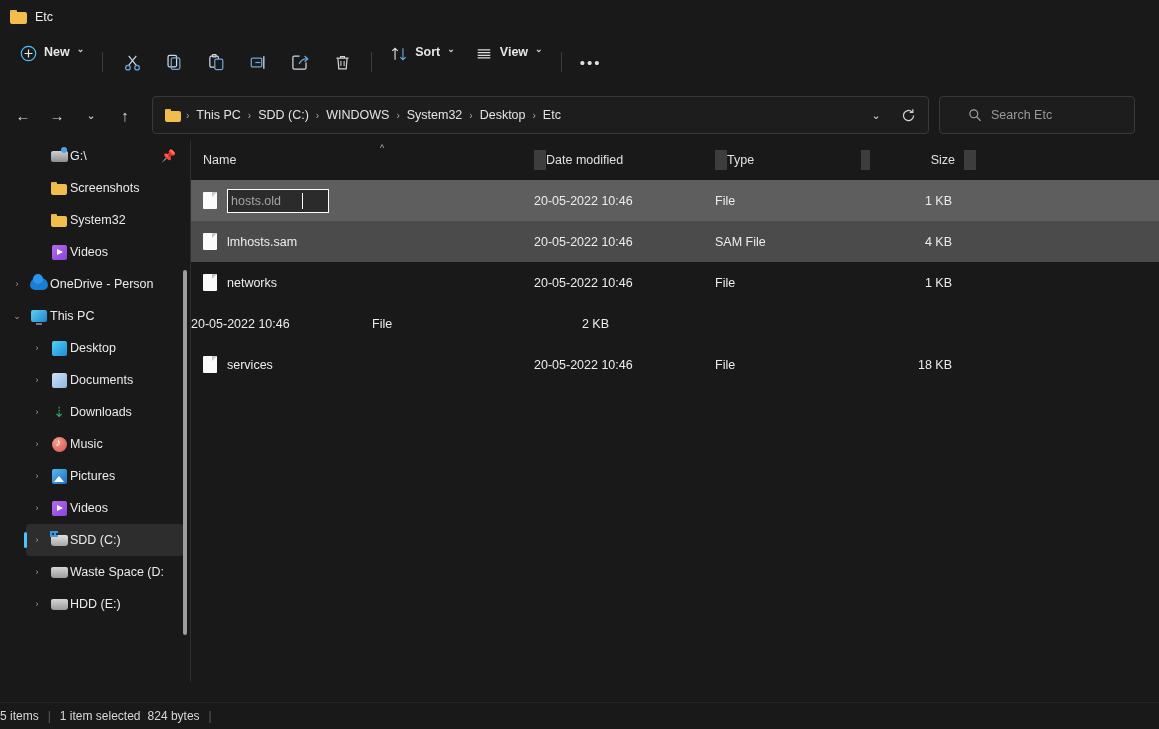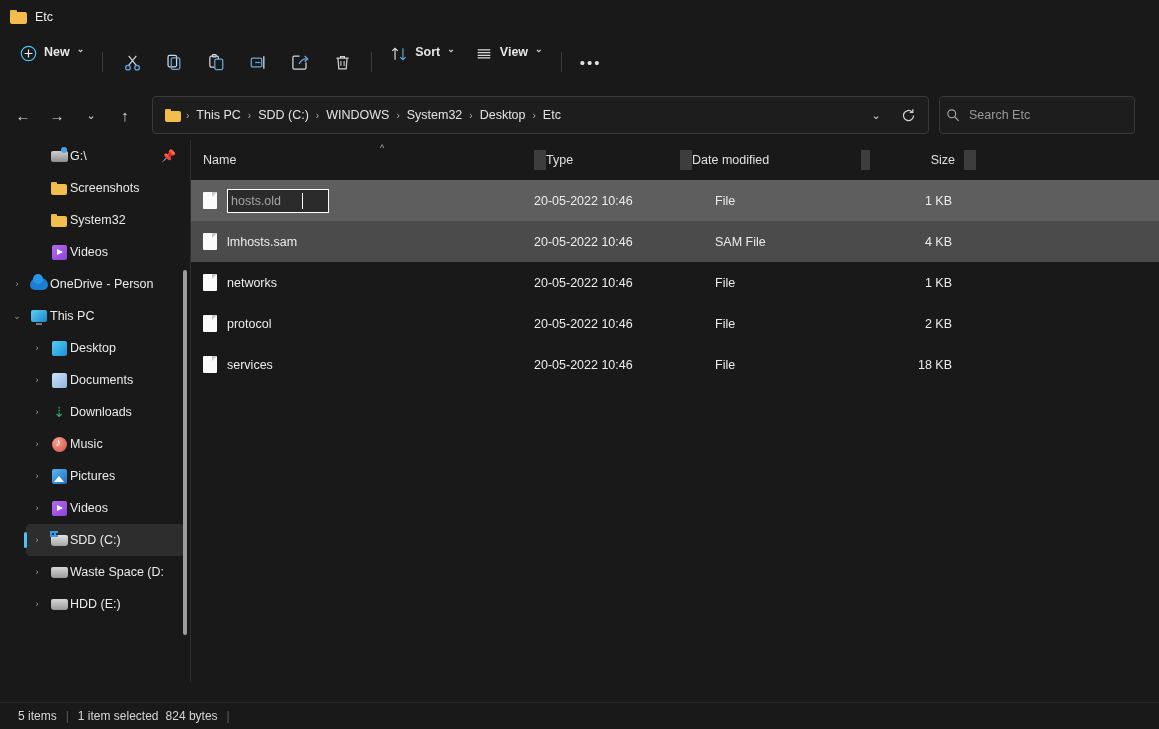--- a/index.html
+++ b/index.html
@@ -77,21 +77,21 @@
   .addr-folder { width: 16px; height: 13px; position: relative; margin-right: 4px; flex: none; }
   .addr-folder .tab { position: absolute; left: 0; top: 0; width: 6px; height: 3px; background: #eab54c; border-radius: 1px 1px 0 0; }
   .addr-folder .body { position: absolute; left: 0; top: 2px; width: 16px; height: 11px; background: #f2bd4d; border-radius: 1px 2px 2px 2px; }
   .addr-act {
     width: 32px; height: 32px; display: flex; align-items: center;
     justify-content: center; color: #d6d6d6; border-radius: 4px; cursor: default;
   }
   .searchbox {
     width: 196px; height: 38px; border: 1px solid #393939; background: #1d1d1d;
     border-radius: 4px; display: flex; align-items: center; gap: 9px;
-    padding: 0 6px; margin-right: 8px; flex: none;
+    padding: 0 28px; margin-right: 8px; flex: none;
   }
   .search-ph { font-size: 12.5px; color: #9a9a9a; }
 
   
   .body-split { display: flex; height: 542px; }
 
   
   .sidebar {
     width: 190px; flex: none; position: relative;
     background: #191919; overflow: hidden;
@@ -195,21 +195,21 @@
     position: relative;
   }
   .caret-wrap { position: relative; display: inline-flex; align-items: center; }
   .caret {
     position: absolute; right: 26px; top: 4px; width: 1px; height: 16px; background: #fff;
   }
 
   
   .statusbar {
     position: absolute; left: 0; bottom: 0; width: 1159px; height: 27px;
-    display: flex; align-items: center; gap: 0; padding-left: 18px;
+    display: flex; align-items: center; gap: 0; padding-left: 0;
     font-size: 12px; color: #d8d8d8; background: #191919;
     border-top: 1px solid #242424;
   }
   .sb-sep { color: #5c5c5c; padding: 0 9px; }
   .sb-gap { width: 7px; }
 </style>
 </head>
 <body>
 
 <div class="app">
@@ -466,27 +466,27 @@
       <div class="side-sb"></div>
     </div>
     <div class="vdivider"></div>
 
     <div class="filepane">
       <div class="colhead">
         <div class="col" style="width:343px">
           <span>Name</span>
           <span class="sort-caret">^</span>
         </div>
+        <div class="col" style="width:181px">
+          <span class="cdiv"></span>
+          <span>Date modified</span>
+        </div>
         <div class="col" style="width:146px">
           <span class="cdiv"></span>
           <span>Type</span>
-        </div>
-        <div class="col" style="width:181px">
-          <span class="cdiv"></span>
-          <span>Date modified</span>
         </div>
         <div class="col right" style="width:103px">
           <span class="cdiv"></span>
           <span>Size</span>
         </div>
         <div class="col" style="width:30px">
           <span class="cdiv"></span>
         </div>
       </div>
       <div id="row-list">
@@ -514,24 +514,20 @@
           <div class="row">
             <div class="cell name" style="width:343px">
               <span class="doc-ico"></span>
               <span>networks</span>
             </div>
             <div class="cell" style="width:181px">20-05-2022 10:46</div>
             <div class="cell" style="width:146px">File</div>
             <div class="cell right" style="width:103px">1 KB</div>
           </div>
           <div class="row">
-            <div class="cell name" style="width:343px">
-              <span class="doc-ico"></span>
-              <span>protocol</span>
-            </div>
             <div class="cell" style="width:181px">20-05-2022 10:46</div>
             <div class="cell" style="width:146px">File</div>
             <div class="cell right" style="width:103px">2 KB</div>
           </div>
           <div class="row">
             <div class="cell name" style="width:343px">
               <span class="doc-ico"></span>
               <span>services</span>
             </div>
             <div class="cell" style="width:181px">20-05-2022 10:46</div>

